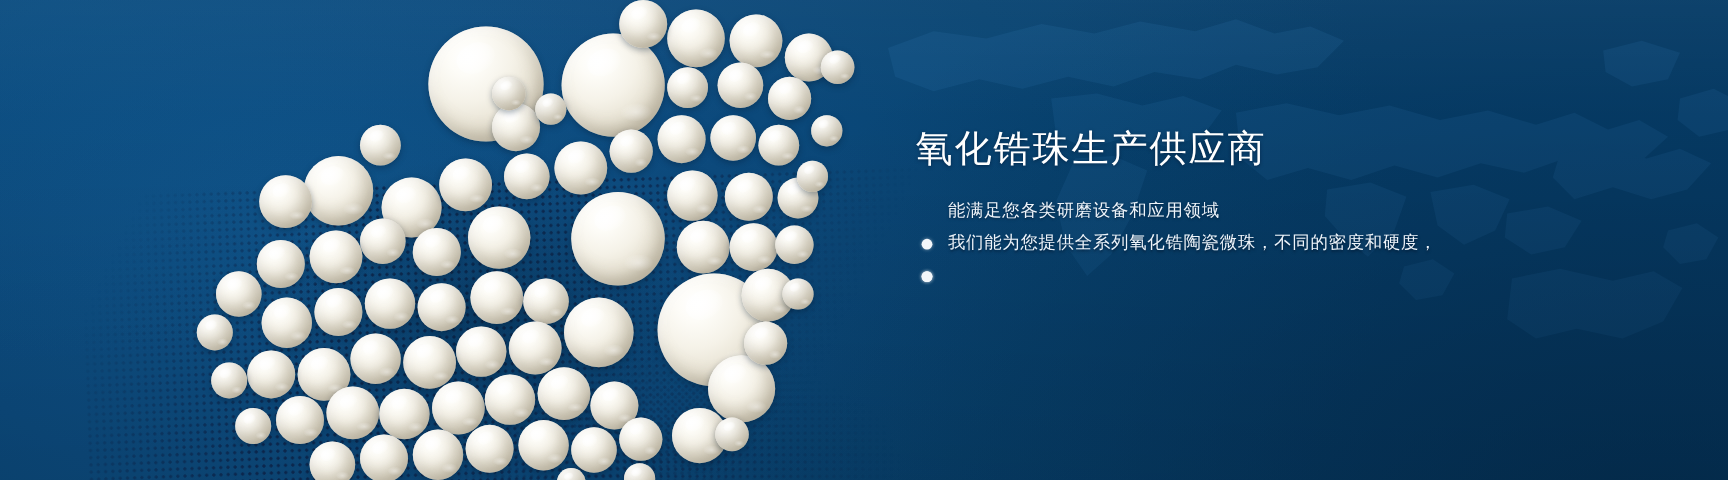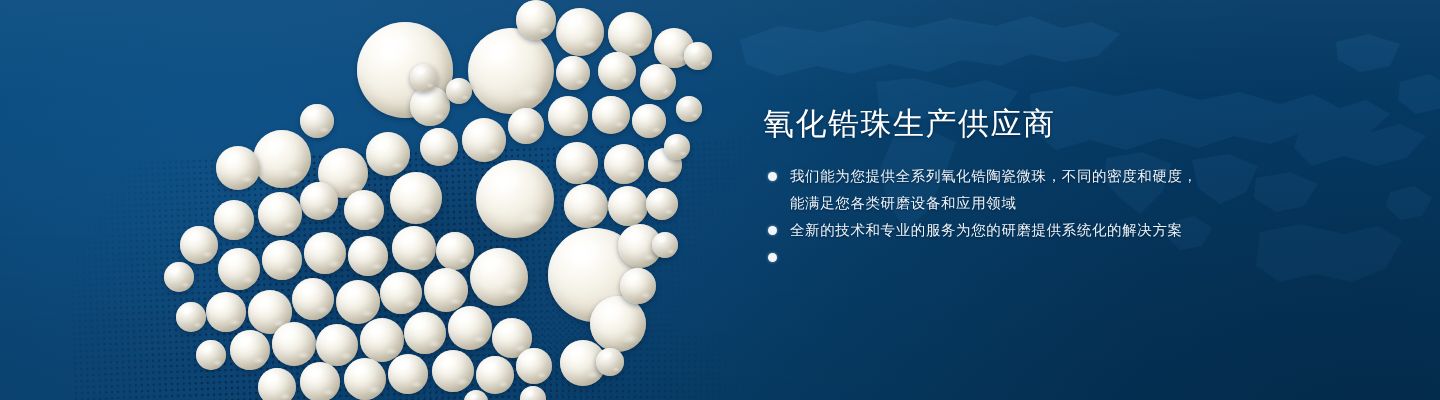--- a/index.html
+++ b/index.html
@@ -255,20 +255,20 @@
       <div class="bead" style="left: 664px; top: 134px; width: 26px; height: 26px;"></div>
       <div class="bead" style="left: 652px; top: 232px; width: 26px; height: 26px;"></div>
       <div class="bead" style="left: 596px; top: 348px; width: 28px; height: 28px;"></div>
       <div class="bead" style="left: 520px; top: 386px; width: 26px; height: 26px;"></div>
       <div class="bead" style="left: 464px; top: 390px; width: 24px; height: 24px;"></div>
     </div>
 
   <div class="copy">
     <div class="headline">氧化锆珠生产供应商</div>
     <ul class="bullets" id="bullet-list">
+        <li class="bullet-row"><span class="bullet-line">能满足您各类研磨设备和应用领域</span></li>
         <li class="bullet-row"><span class="bullet-dot"></span><span class="bullet-line">我们能为您提供全系列氧化锆陶瓷微珠，不同的密度和硬度，</span></li>
-        <li class="bullet-row"><span class="bullet-line">能满足您各类研磨设备和应用领域</span></li>
-        <li class="bullet-row"><span class="bullet-dot"></span><span class="bullet-line">全新的技术和专业的服务为您的研磨提供系统化的解决方案</span></li>
+        <li class="bullet-row"><span class="bullet-dot"></span></li>
         <li class="bullet-row"><span class="bullet-dot"></span></li>
       </ul>
   </div>
 
 </div>
 
 </body></html>

